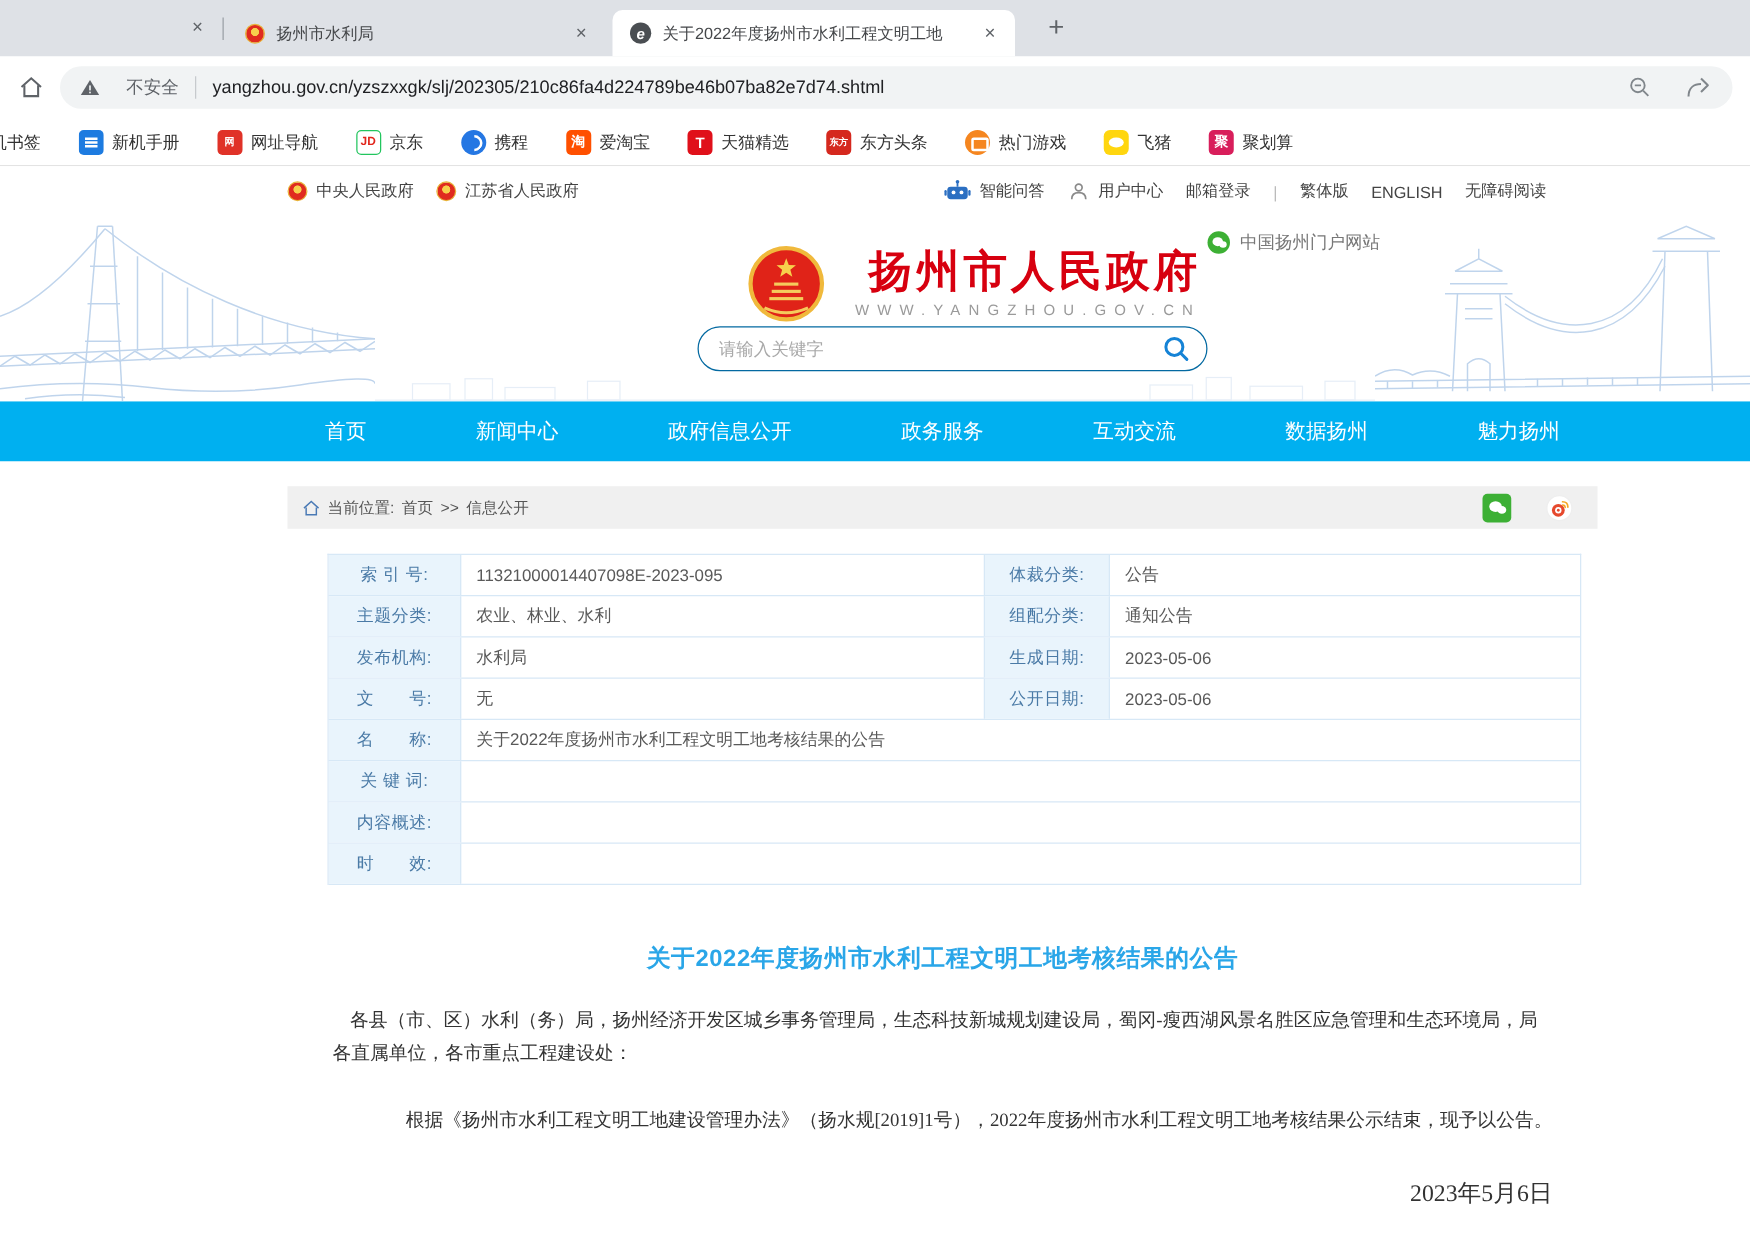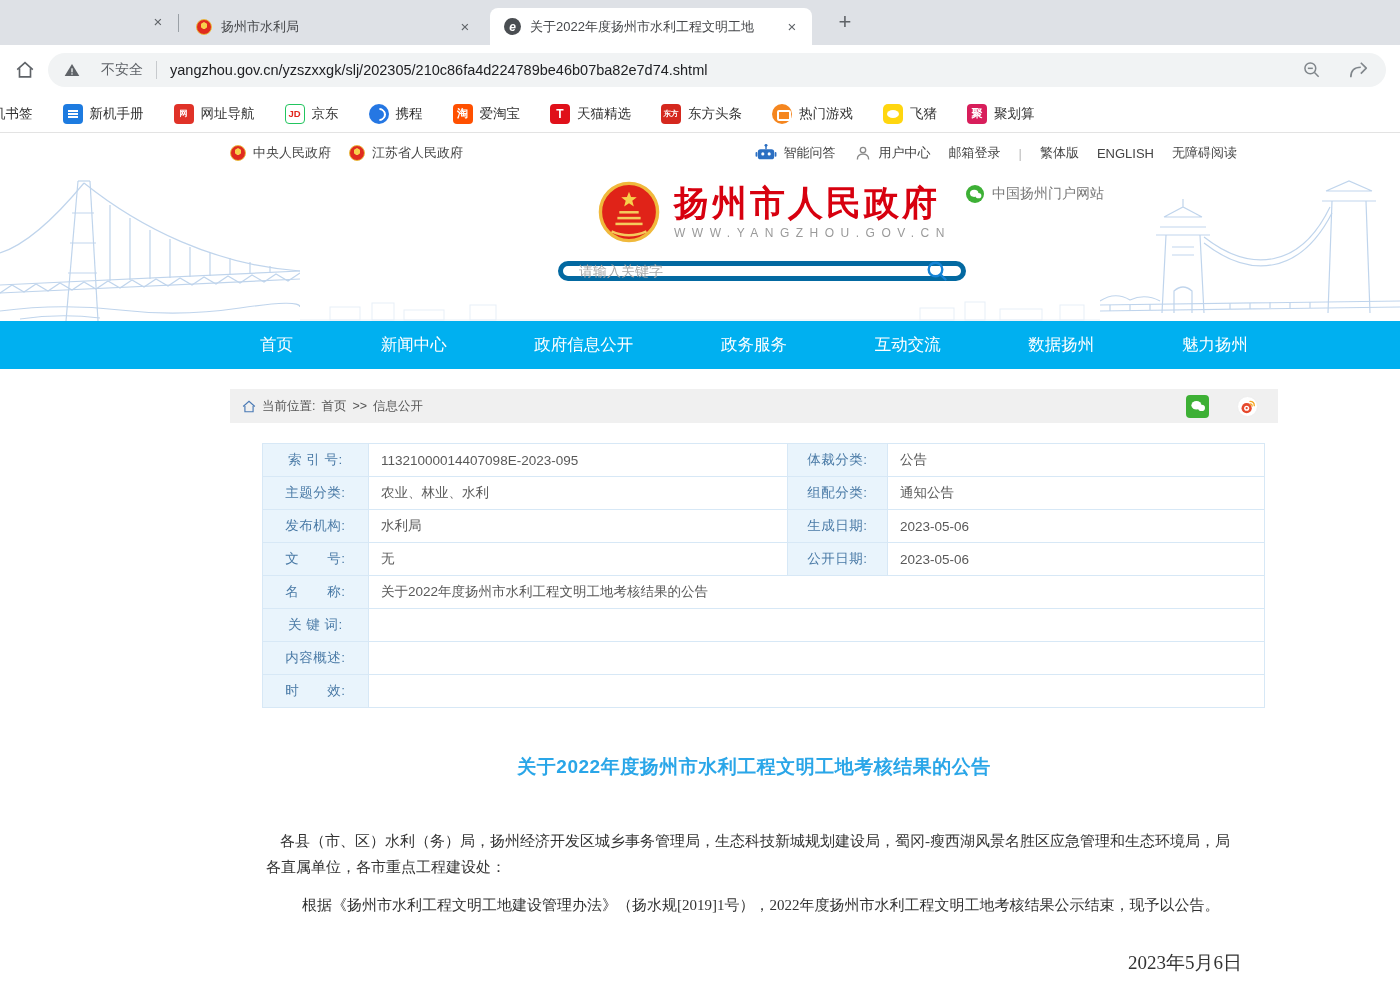--- a/index.html
+++ b/index.html
@@ -65,28 +65,28 @@
     padding:0 163px 0 230px; font-size:13px; color:#444; gap:18px; }
   .u-item { display:flex; align-items:center; gap:7px; white-space:nowrap; }
   .u-spacer { flex:1; }
   .u-div { color:#bbb; }
 
   
   .banner { position:relative; height:148px; background:#fff; }
   .decor { position:absolute; top:0; opacity:.9; pointer-events:none; }
   .decor.left { left:0; } .decor.right { right:0; }
   .skyline { position:absolute; bottom:0; left:0; width:1400px; opacity:.4; pointer-events:none; }
-  .logo-wrap { position:absolute; left:598px; top:8px; display:flex; align-items:center; gap:14px; z-index:2; }
+  .logo-wrap { position:absolute; left:598px; top:23px; display:flex; align-items:center; gap:24px; z-index:2;text-align:right; }
   .site-name { color:#d7000f; font-size:35px; font-weight:bold; letter-spacing:3px; line-height:1.1; }
   .site-domain { color:#9a9a9a; font-size:12px; letter-spacing:6.5px; margin-top:4px; }
   .portal { position:absolute; left:966px; top:12px; display:flex; align-items:center; gap:8px;
     font-size:14px; color:#777; z-index:2; }
   .wechat-ic { border-radius:4px; background:#3db035; display:flex; align-items:center; justify-content:center; }
-  .search { position:absolute; left:558px; top:88px; width:408px; height:20px; background:#fff;
-    border:5px solid #0369a1; border-radius:18px; display:flex; align-items:center;
+  .search { position:absolute; left:558px; top:88px; width:408px; height:36px; background:#fff;
+    border:1px solid #0369a1; border-radius:18px; display:flex; align-items:center;
     padding:0 12px 0 16px; z-index:2;justify-content:flex-end; }
   .search input { border:none; outline:none; flex:1; font-size:14px; color:#333;
     font-family:inherit; background:transparent; }
   .search input::placeholder { color:#a9a9a9; }
 
   
   .nav { height:48px; background:#00b0f0; }
   .nav-inner { margin-left:230px; width:1048px; height:100%; display:flex; align-items:center;
     justify-content:space-between; padding:0 30px; }
   .nav-item { color:#fff; font-size:16.5px; white-space:nowrap; }
@@ -109,22 +109,22 @@
   .mval { display:flex; align-items:center; padding-left:12px; color:#595959; white-space:nowrap;
     overflow:hidden; }
   .mval.mid { border-right:1px solid #d7e8f6; }
 
   
   .article { margin-left:230px; width:1048px; color:#333;
     font-family:"Liberation Serif","DejaVu Serif",serif; }
   .a-title { font-family:"Liberation Sans","DejaVu Sans",sans-serif; text-align:center;
     color:#2aa6e8; font-size:19px; font-weight:bold; margin-top:46px; letter-spacing:.5px; }
   .a-body { padding:0 36px; font-size:15px; line-height:26px; }
-  .a-p1 { margin-top:48px; text-indent:14px; }
-  .a-p2 { margin-top:12px; text-indent:36px; }
+  .a-p1 { margin-top:24px; text-indent:14px; }
+  .a-p2 { margin-top:28px; text-indent:36px;text-align:right; }
   .a-date { text-align:right; margin-top:32px; font-size:19px; padding-right:36px; }
   .a-list-title { text-align:center; margin-top:40px; font-size:15px; color:#333; }
 
   svg { display:block; }
 </style>
 </head>
 <body>
 
 <div class="tabbar">
   <span class="tab-close partial-close">×</span>

